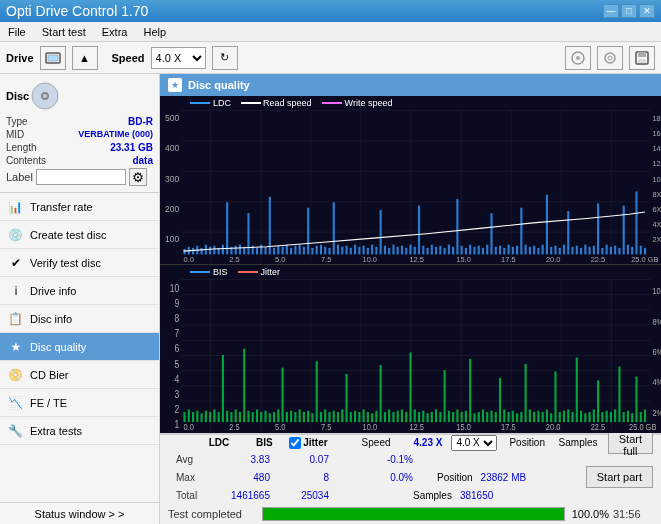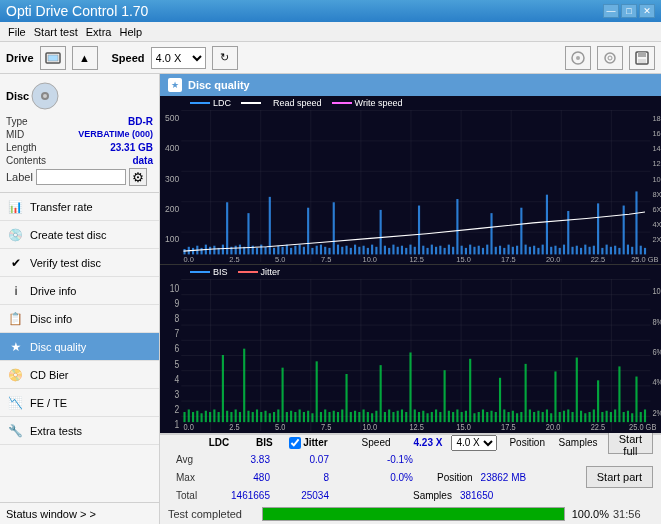--- a/index.html
+++ b/index.html
@@ -5,21 +5,21 @@
     * { box-sizing: border-box; margin: 0; padding: 0; }
     body { width: 661px; height: 524px; overflow: hidden; font-family: 'Segoe UI', Tahoma, sans-serif; font-size: 11px; background: #f0f0f0; }
     
     
     .titlebar { background: #1a73e8; background: linear-gradient(to bottom, #4a9fd8, #2a7fc8); height: 22px; display: flex; align-items: center; justify-content: space-between; padding: 0 6px; color: white; }
     .titlebar-title { font-size: 14px; font-weight: normal; }
     .titlebar-controls { display: flex; gap: 2px; }
     .titlebar-btn { width: 16px; height: 14px; background: #6ab0e0; border: 1px solid #4a90c0; font-size: 9px; display: flex; align-items: center; justify-content: center; cursor: pointer; color: white; }
     
     
-    .menubar { background: #f0f0f0; height: 20px; display: flex; align-items: center; padding: 0 4px; border-bottom: 1px solid #d0d0d0; }
+    .menubar { background: #f0f0f0; height: 20px; display: flex; align-items: center; padding: 0 4px; border-bottom: 1px solid #d0d0d0; gap: 8px; }
     .menubar-item { font-size: 11px; padding: 2px 4px; cursor: pointer; }
     
     
     .toolbar { background: #f5f5f5; height: 32px; display: flex; align-items: center; padding: 0 6px; border-bottom: 1px solid #d0d0d0; gap: 6px; }
     .toolbar-label { font-size: 11px; font-weight: bold; }
     .drive-select { height: 22px; min-width: 200px; font-size: 11px; border: 1px solid #a0a0a0; background: white; }
     .speed-label { font-size: 11px; font-weight: bold; margin-left: 8px; }
     .speed-select { height: 22px; width: 55px; font-size: 11px; border: 1px solid #a0a0a0; background: white; }
     .toolbar-icon-btn { height: 24px; width: 26px; border: 1px solid #a0a0a0; background: #f5f5f5; cursor: pointer; display: flex; align-items: center; justify-content: center; }
     
@@ -39,21 +39,21 @@
     
     .label-row { display: flex; align-items: center; gap: 3px; margin-top: 2px; }
     .label-input { height: 16px; width: 90px; border: 1px solid #a0a0a0; font-size: 10px; }
     .label-btn { width: 18px; height: 18px; background: #f0f0f0; border: 1px solid #a0a0a0; cursor: pointer; display: flex; align-items: center; justify-content: center; }
     
     .nav-menu { display: flex; flex-direction: column; flex: 1; }
     .nav-item { height: 28px; display: flex; align-items: center; padding: 0 8px; cursor: pointer; font-size: 11px; border-bottom: 1px solid #e0e0e0; gap: 6px; }
     .nav-item.active { background: #5b9bd5; color: white; }
     .nav-icon { width: 16px; height: 16px; display: flex; align-items: center; justify-content: center; font-size: 12px; }
     
-    .status-bar-bottom { height: 22px; background: #f5f5f5; border-top: 1px solid #d0d0d0; display: flex; align-items: center; padding: 0 6px; font-size: 11px; cursor: pointer; }
+    .status-bar-bottom { height: 22px; background: #f5f5f5; border-top: 1px solid #d0d0d0; display: flex; align-items: center; padding: 0 6px; font-size: 11px; cursor: pointer; justify-content: center; }
     
     
     .content { flex: 1; display: flex; flex-direction: column; overflow: hidden; }
     
     .chart-header { background: #5b9bd5; height: 22px; display: flex; align-items: center; padding: 0 8px; gap: 6px; }
     .chart-header-icon { width: 14px; height: 14px; background: white; border-radius: 2px; display: flex; align-items: center; justify-content: center; font-size: 9px; color: #5b9bd5; }
     .chart-header-title { color: white; font-size: 11px; font-weight: bold; }
     
     
     .bottom-panel { background: #f0f0f0; border-top: 1px solid #d0d0d0; }
@@ -217,21 +217,21 @@
 
     <div class="both-charts">
 
       <div style="flex:1; position:relative; background:#0a0a20; border-bottom:1px solid #333;">
 
         <div style="display:flex; gap:10px; padding:2px 30px; background:#0a0a20;">
           <div style="display:flex;align-items:center;gap:3px;font-size:9px;color:white;">
             <div style="width:20px;height:2px;background:#3399ff;"></div>
             <span>LDC</span>
           </div>
-          <div style="display:flex;align-items:center;gap:12px;font-size:9px;color:white;">
+          <div style="display:flex;align-items:center;gap:2px;font-size:9px;color:white;">
             <div style="width:20px;height:2px;background:white;"></div>
             <span>Read speed</span>
           </div>
           <div style="display:flex;align-items:center;gap:3px;font-size:9px;color:white;">
             <div style="width:20px;height:2px;background:#ff66ff;"></div>
             <span>Write speed</span>
           </div>
         </div>
         <svg style="width:100%;height:calc(100% - 16px);display:block;" viewBox="0 0 470 140" preserveAspectRatio="none">
 

